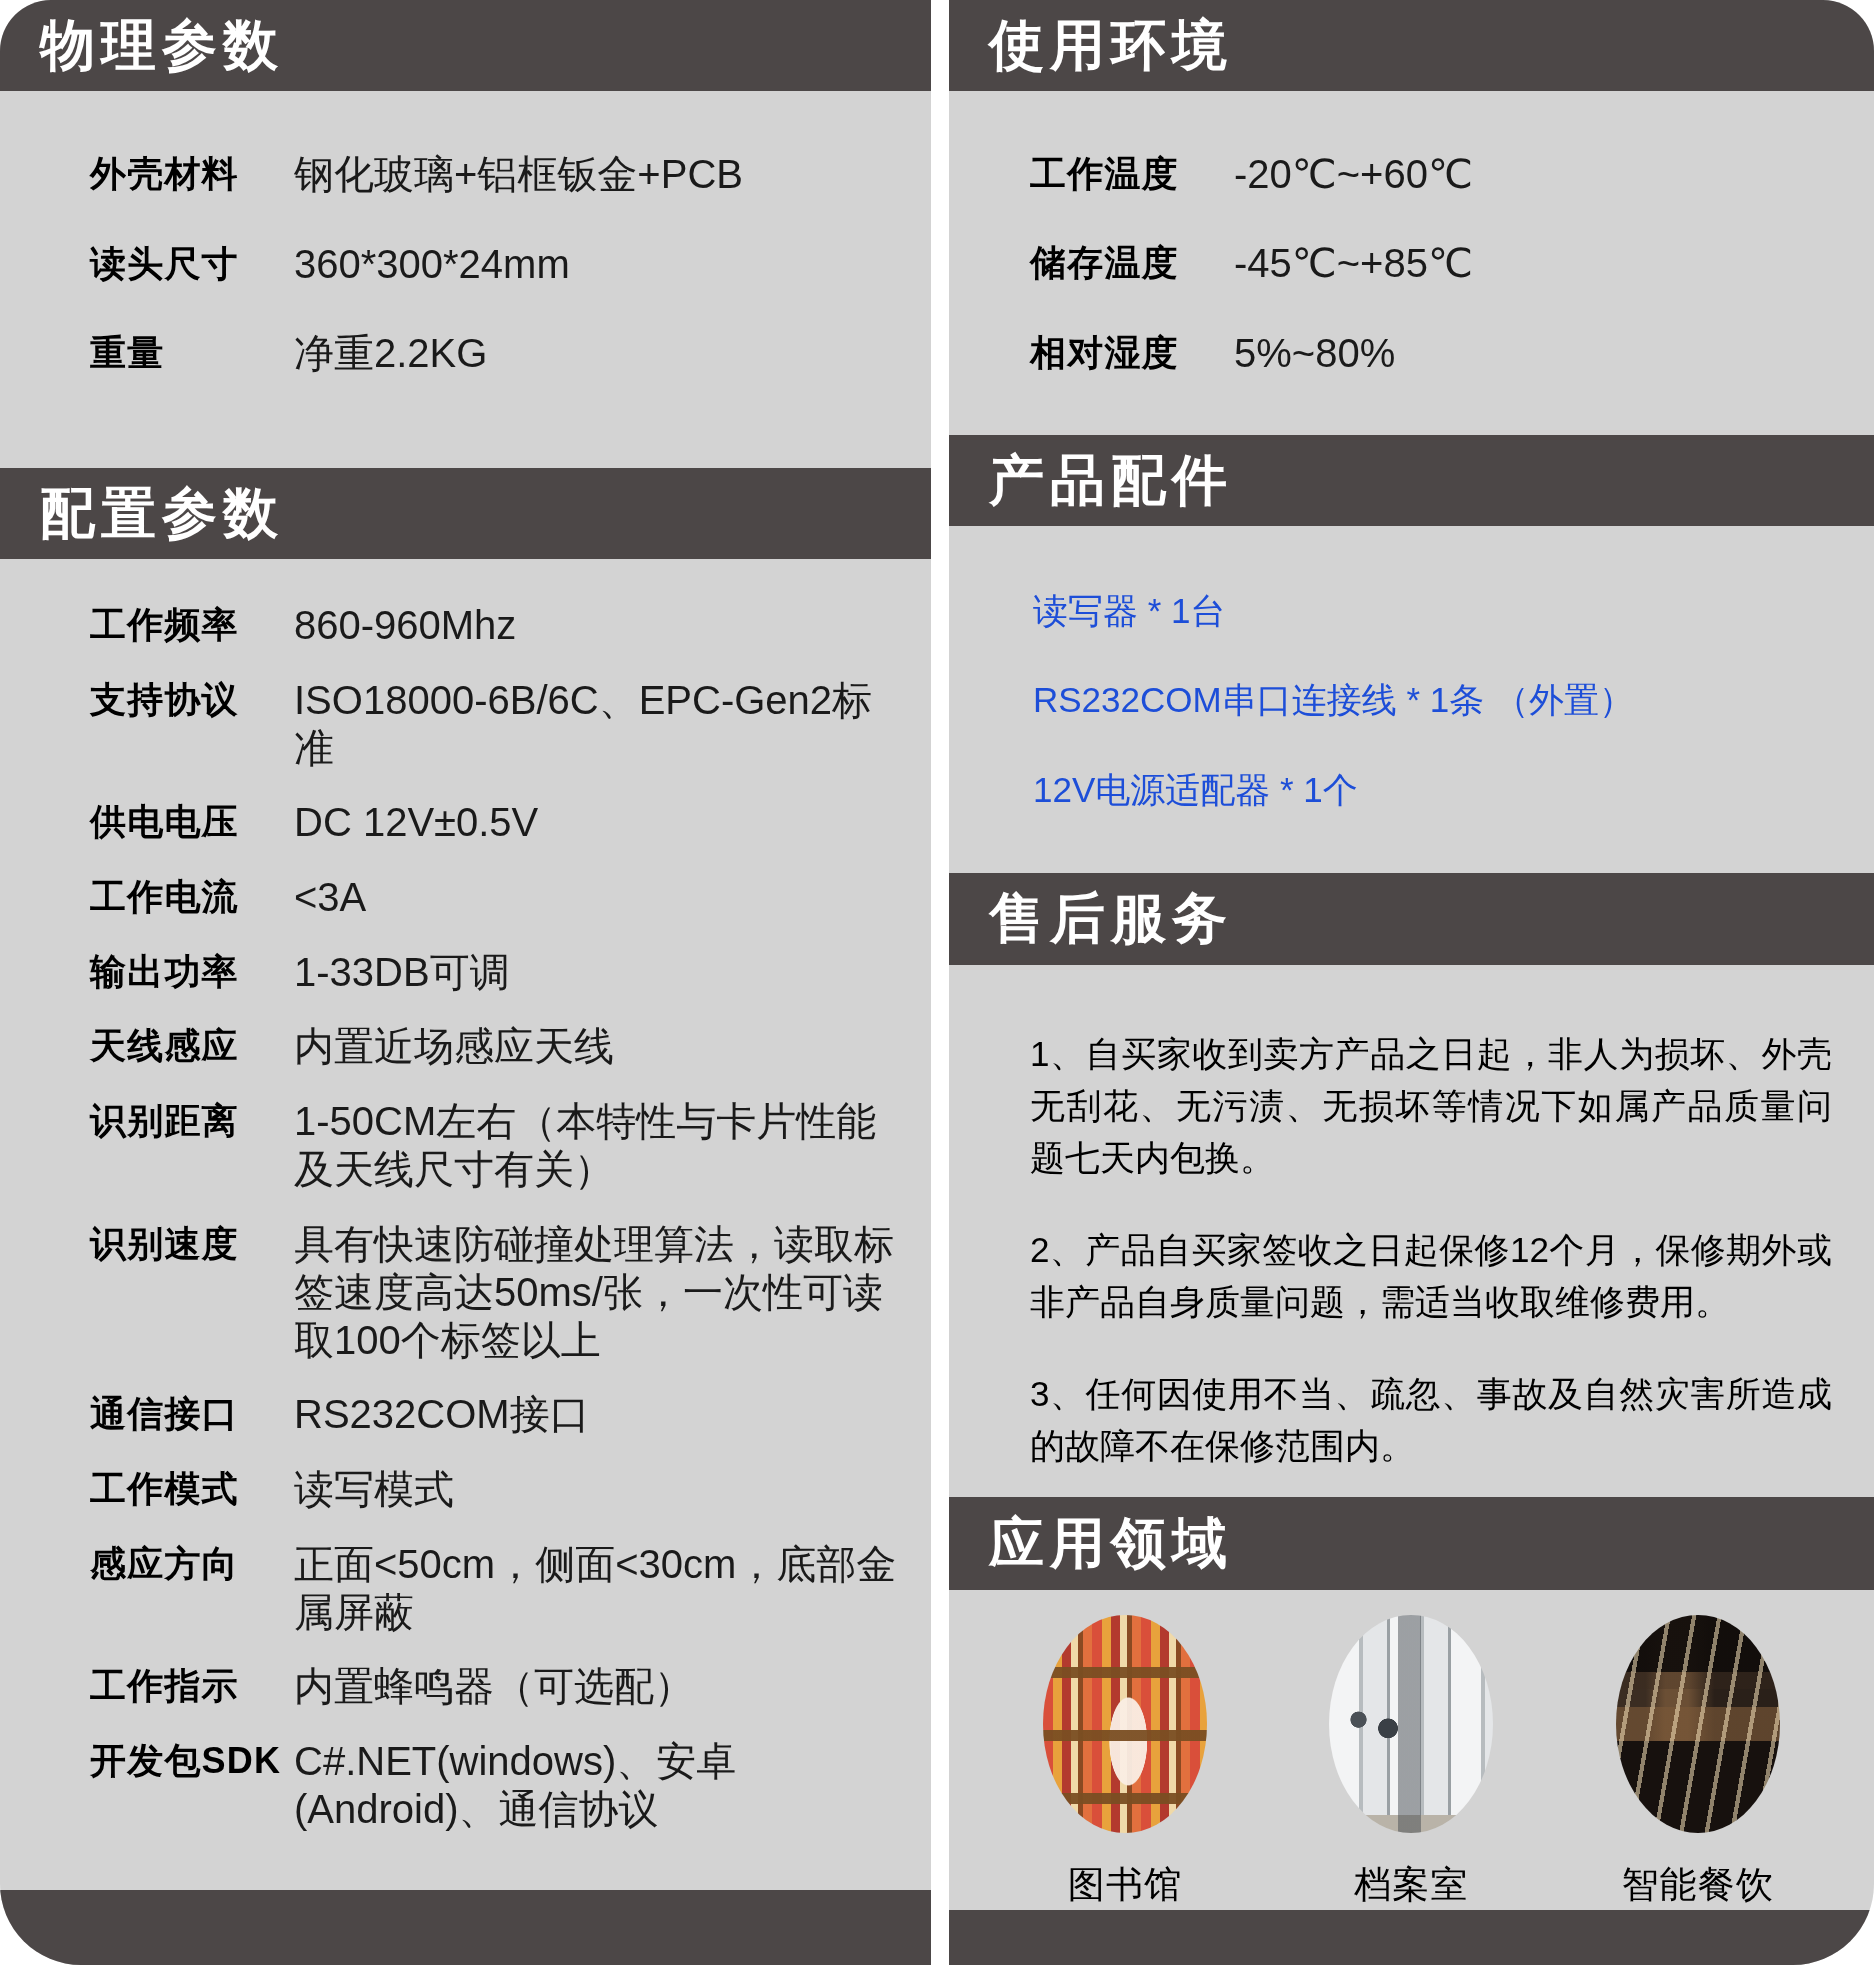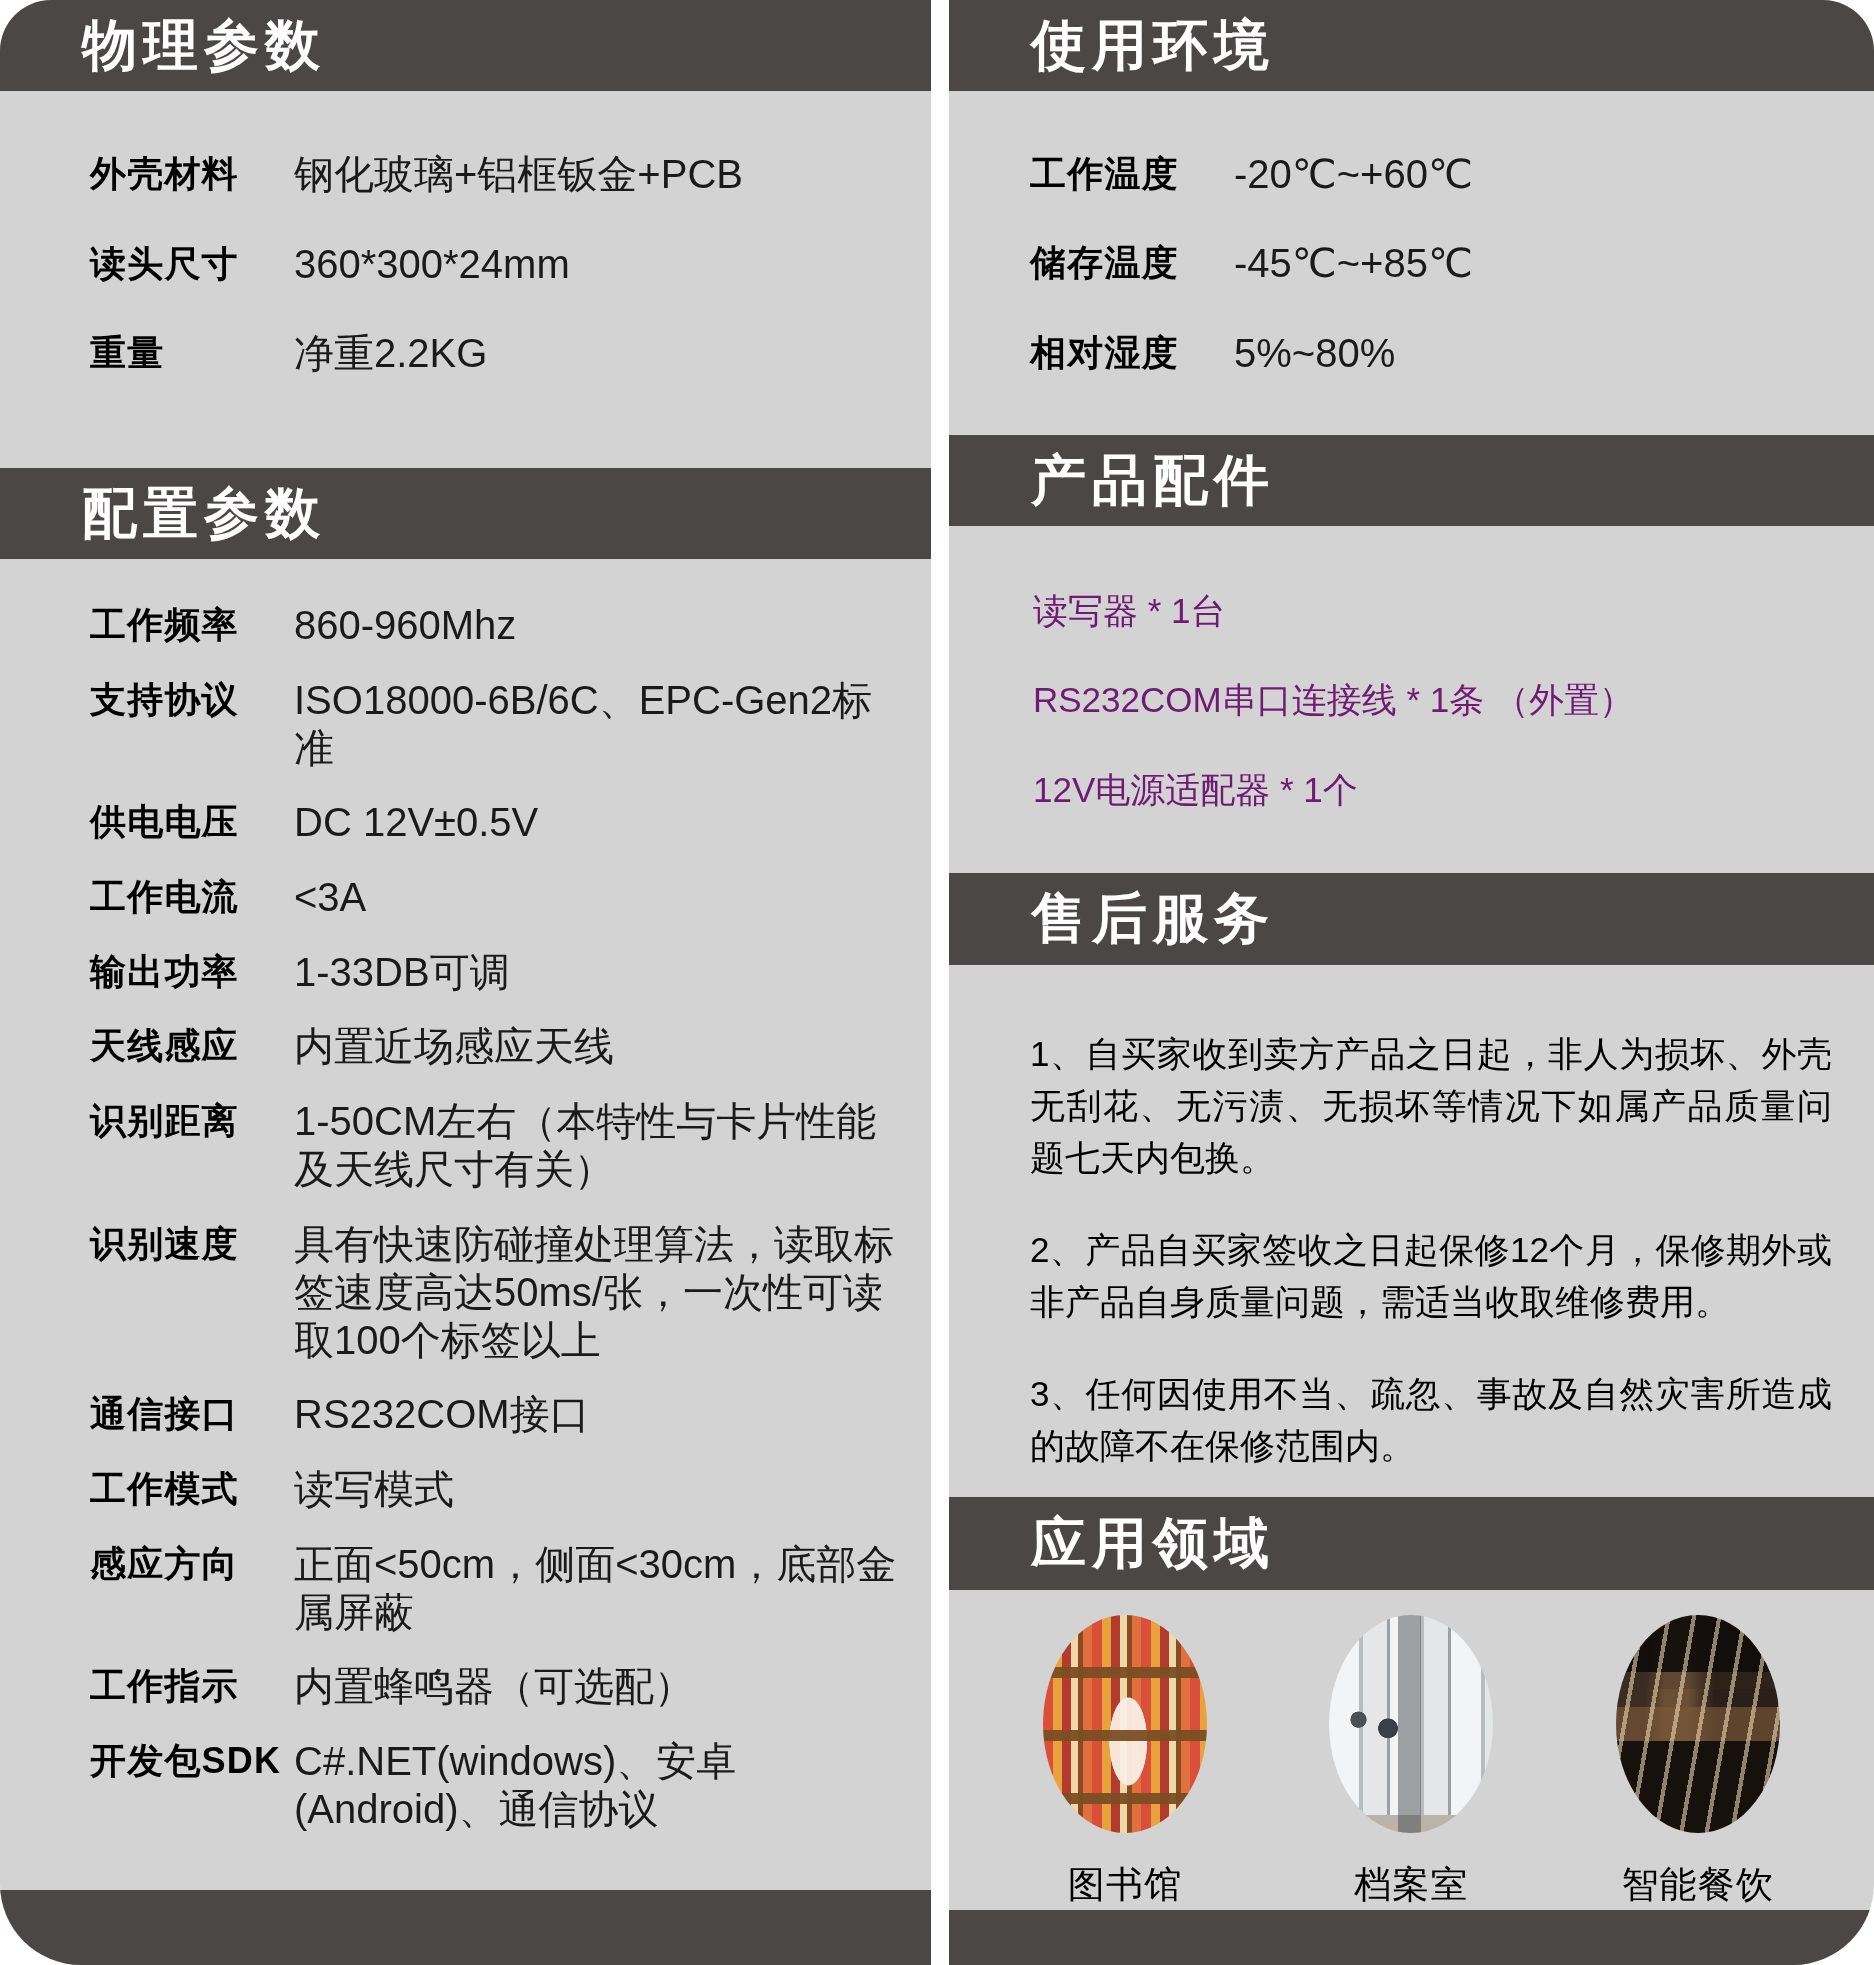--- a/index.html
+++ b/index.html
@@ -3,33 +3,33 @@
 <meta charset="utf-8">
 <style>
   html,body{margin:0;padding:0;background:#ffffff;font-family:"Liberation Sans","DejaVu Sans",sans-serif;}
   .page{position:relative;width:1874px;height:1965px;background:#ffffff;overflow:hidden;}
 
   .panel{position:absolute;top:0;height:1965px;display:flex;flex-direction:column;background:#D3D3D3;overflow:hidden;}
   .panel-left{left:0;width:931px;border-radius:51px 0 0 81px;}
   .panel-right{left:949px;width:925px;border-radius:0 51px 81px 0;}
 
   .bar{flex:0 0 auto;background:#4C4747;color:#ffffff;display:flex;align-items:center;
-       padding-left:82px;font-size:55px;font-weight:bold;letter-spacing:6px;}
+       padding-left:40px;font-size:55px;font-weight:bold;letter-spacing:6px;}
 
   .kv-section{display:flex;flex-direction:column;justify-content:space-evenly;
               padding:17px 18px 17px 90px;}
   .kv-row{display:flex;align-items:flex-start;}
   .kv-label{flex:0 0 204px;font-size:36px;font-weight:bold;color:#000000;line-height:48px;letter-spacing:1.2px;}
   .kv-value{flex:1;font-size:40px;color:#1A1A1A;line-height:48px;}
 
   .config-section{justify-content:space-between;padding:42px 27px 57px 90px;}
 
   .list-section{display:flex;flex-direction:column;justify-content:space-evenly;
                 padding:18px 24px 18px 84px;}
-  .list-line{font-size:35px;color:#701a75;line-height:47px;}
+  .list-line{font-size:35px;color:#1d4ed8;line-height:47px;}
 
   .para-section{display:flex;flex-direction:column;padding:37px 42px 0 81px;justify-content:center;}
   .para{font-size:35px;color:#000000;line-height:52px;margin:0 0 40px 0;text-align:justify;}
   .para:last-child{margin-bottom:0;}
 
   .apps-section{display:flex;justify-content:space-around;align-items:flex-start;
                 padding:25px 33px 0 33px;}
   .app-item{display:flex;flex-direction:column;align-items:center;}
   .app-photo{width:164px;height:218px;border-radius:50%;flex:0 0 auto;}
   .app-label{margin-top:26.5px;font-size:37px;font-weight:500;color:#000000;letter-spacing:1.2px;white-space:nowrap;}

